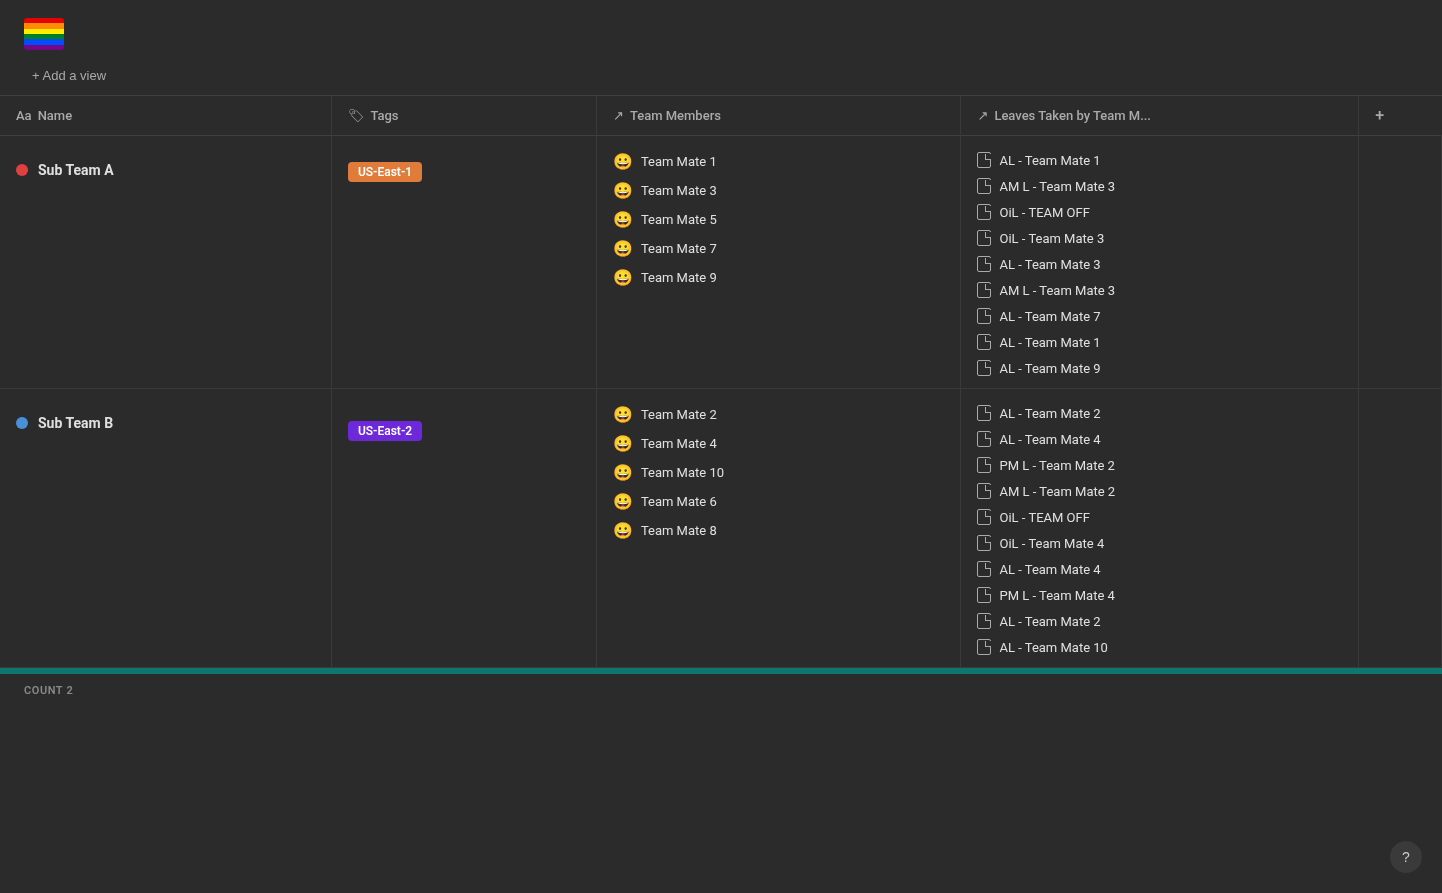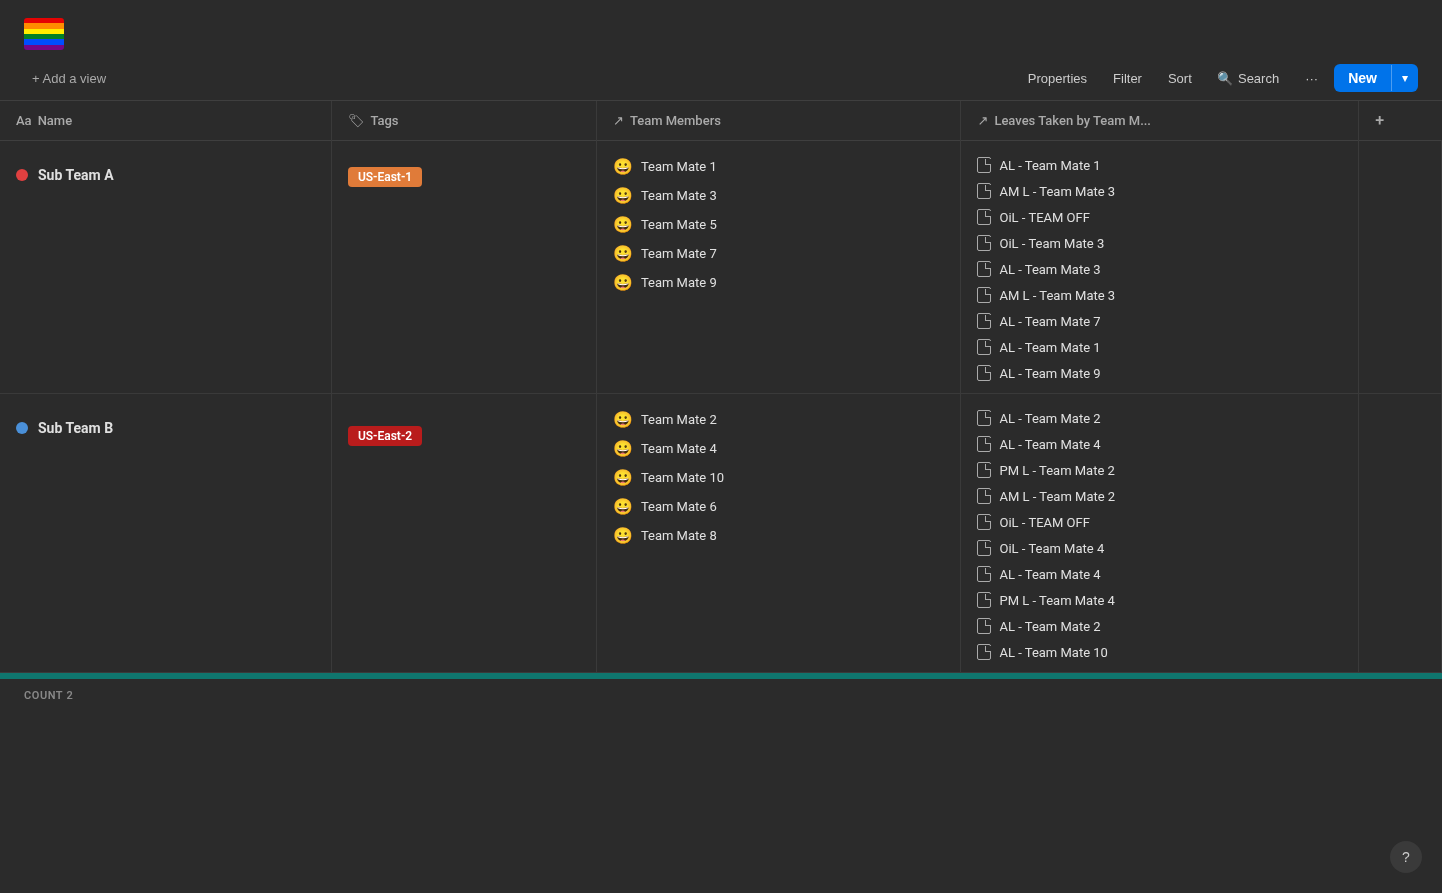--- a/index.html
+++ b/index.html
@@ -190,21 +190,21 @@
       border-radius: 4px;
       font-size: 12px;
       font-weight: 600;
       margin-top: 14px;
     }
     .tag-us-east-1 {
       background: #e07b39;
       color: #fff;
     }
     .tag-us-east-2 {
-      background: #b91c1c;
+      background: #6d28d9;
       color: #fff;
       margin-top: 20px;
     }
 
     .member-list, .leave-list {
       display: flex;
       flex-direction: column;
       gap: 10px;
       padding-top: 4px;
     }
@@ -287,34 +287,20 @@
     <div class="stripe s3"></div>
     <div class="stripe s4"></div>
     <div class="stripe s5"></div>
     <div class="stripe s6"></div>
   </div>
 </div>
 
 <div class="toolbar">
   <div class="toolbar-left">
     <button class="add-view-btn">+ Add a view</button>
-  </div>
-  <div class="toolbar-right">
-    <button class="toolbar-btn">Properties</button>
-    <button class="toolbar-btn">Filter</button>
-    <button class="toolbar-btn">Sort</button>
-    <button class="toolbar-btn">
-      <span>🔍</span>
-      <span>Search</span>
-    </button>
-    <button class="toolbar-btn">···</button>
-    <div class="new-btn-group">
-      <button class="new-btn">New</button>
-      <button class="new-btn-arrow">▾</button>
-    </div>
   </div>
 </div>
 
 <div class="table-container">
   <table>
     <thead>
       <tr>
         <th class="th-name">
           <div class="th-inner">
             <span class="icon-text">Aa</span>

